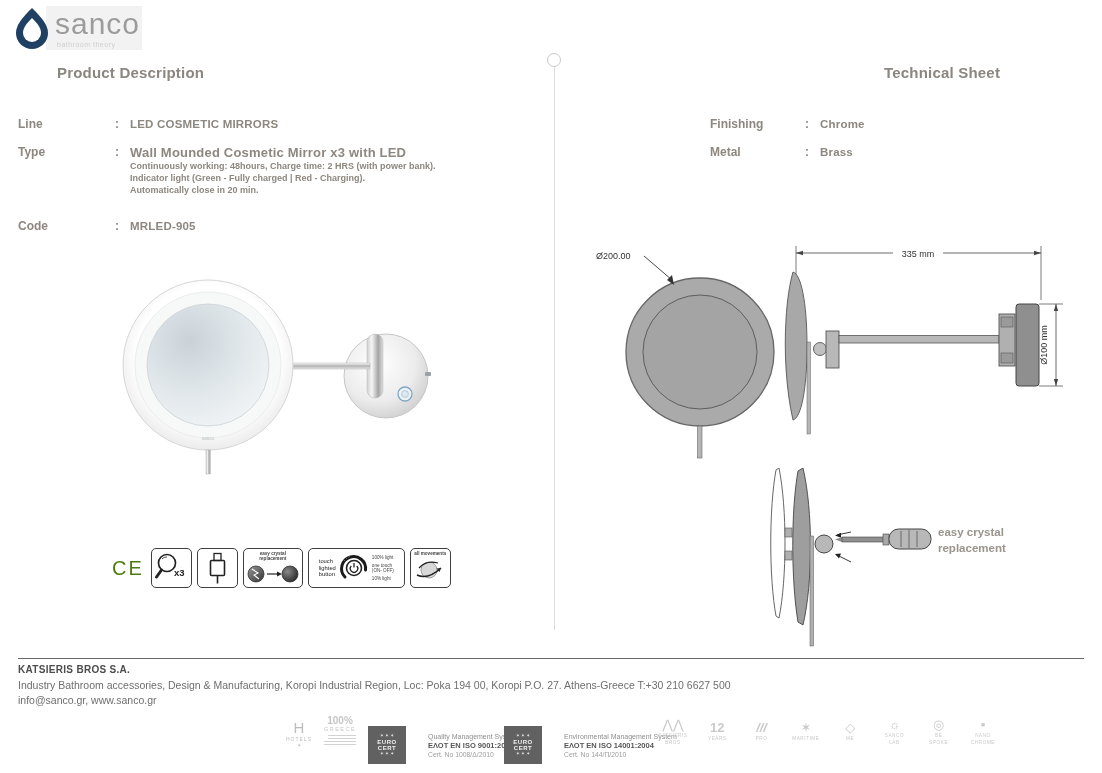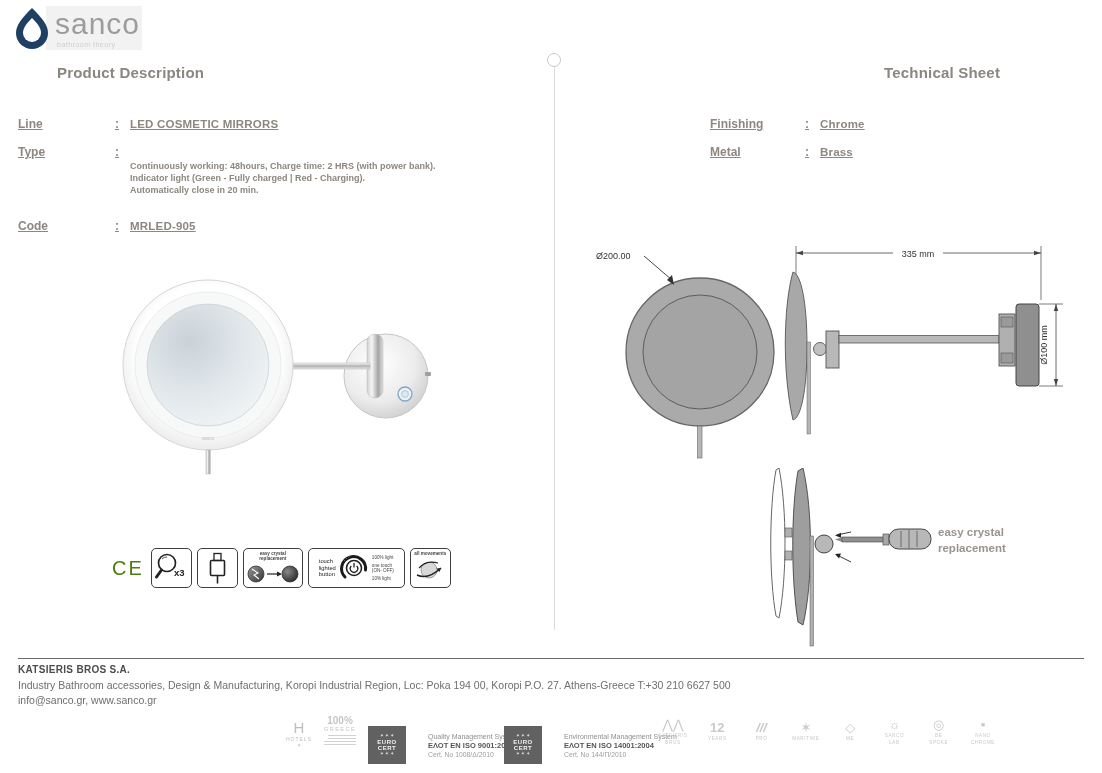--- a/index.html
+++ b/index.html
@@ -16,21 +16,21 @@
   
   .heading{font-size:15px;font-weight:bold;color:#8b8680;letter-spacing:.2px;}
   .h-left{left:57px;top:64px;}
   .h-right{left:884px;top:64px;}
 
   
   .divider{left:554px;top:67px;width:1px;height:563px;background:#dcdcdc;}
   .divider-dot{left:547px;top:53px;width:12px;height:12px;border:1.5px solid #c9c9c9;border-radius:50%;background:#fff;}
 
   
-  .row{display:flex;font-weight:bold;color:#8d8780;text-decoration:underline;}
+  .row{display:flex;font-weight:bold;color:#8d8780;}
   .row .lab{width:97px;font-size:12px;}
   .row .sep{width:15px;font-size:12px;}
   .row .val{font-size:11.5px;letter-spacing:.2px;padding-top:1px;}
   .row .val.big{font-size:13px;padding-top:0;}
   .r-line{left:18px;top:117px;}
   .r-type{left:18px;top:145px;}
   .r-code{left:18px;top:219px;}
   .type-details{left:130px;top:161px;font-size:9px;font-weight:bold;color:#8d8780;line-height:11.8px;}
   .r-fin{left:710px;top:117px;}
   .r-met{left:710px;top:145px;}
@@ -105,20 +105,21 @@
   <div class="abs heading h-right">Technical Sheet</div>
 
   <div class="abs row r-line">
     <span class="lab">Line</span>
     <span class="sep">:</span>
     <span class="val">LED COSMETIC MIRRORS</span>
   </div>
   <div class="abs row r-type">
     <span class="lab">Type</span>
     <span class="sep">:</span>
+    <span class="val big">Wall Mounded  Cosmetic Mirror x3 with LED</span>
   </div>
   <div class="abs type-details">
     <div>Continuously working: 48hours, Charge time: 2 HRS (with power bank).</div>
     <div>Indicator light (Green - Fully charged | Red - Charging).</div>
     <div>Automatically close in 20 min.</div>
   </div>
   <div class="abs row r-code">
     <span class="lab">Code</span>
     <span class="sep">:</span>
     <span class="val">MRLED-905</span>

